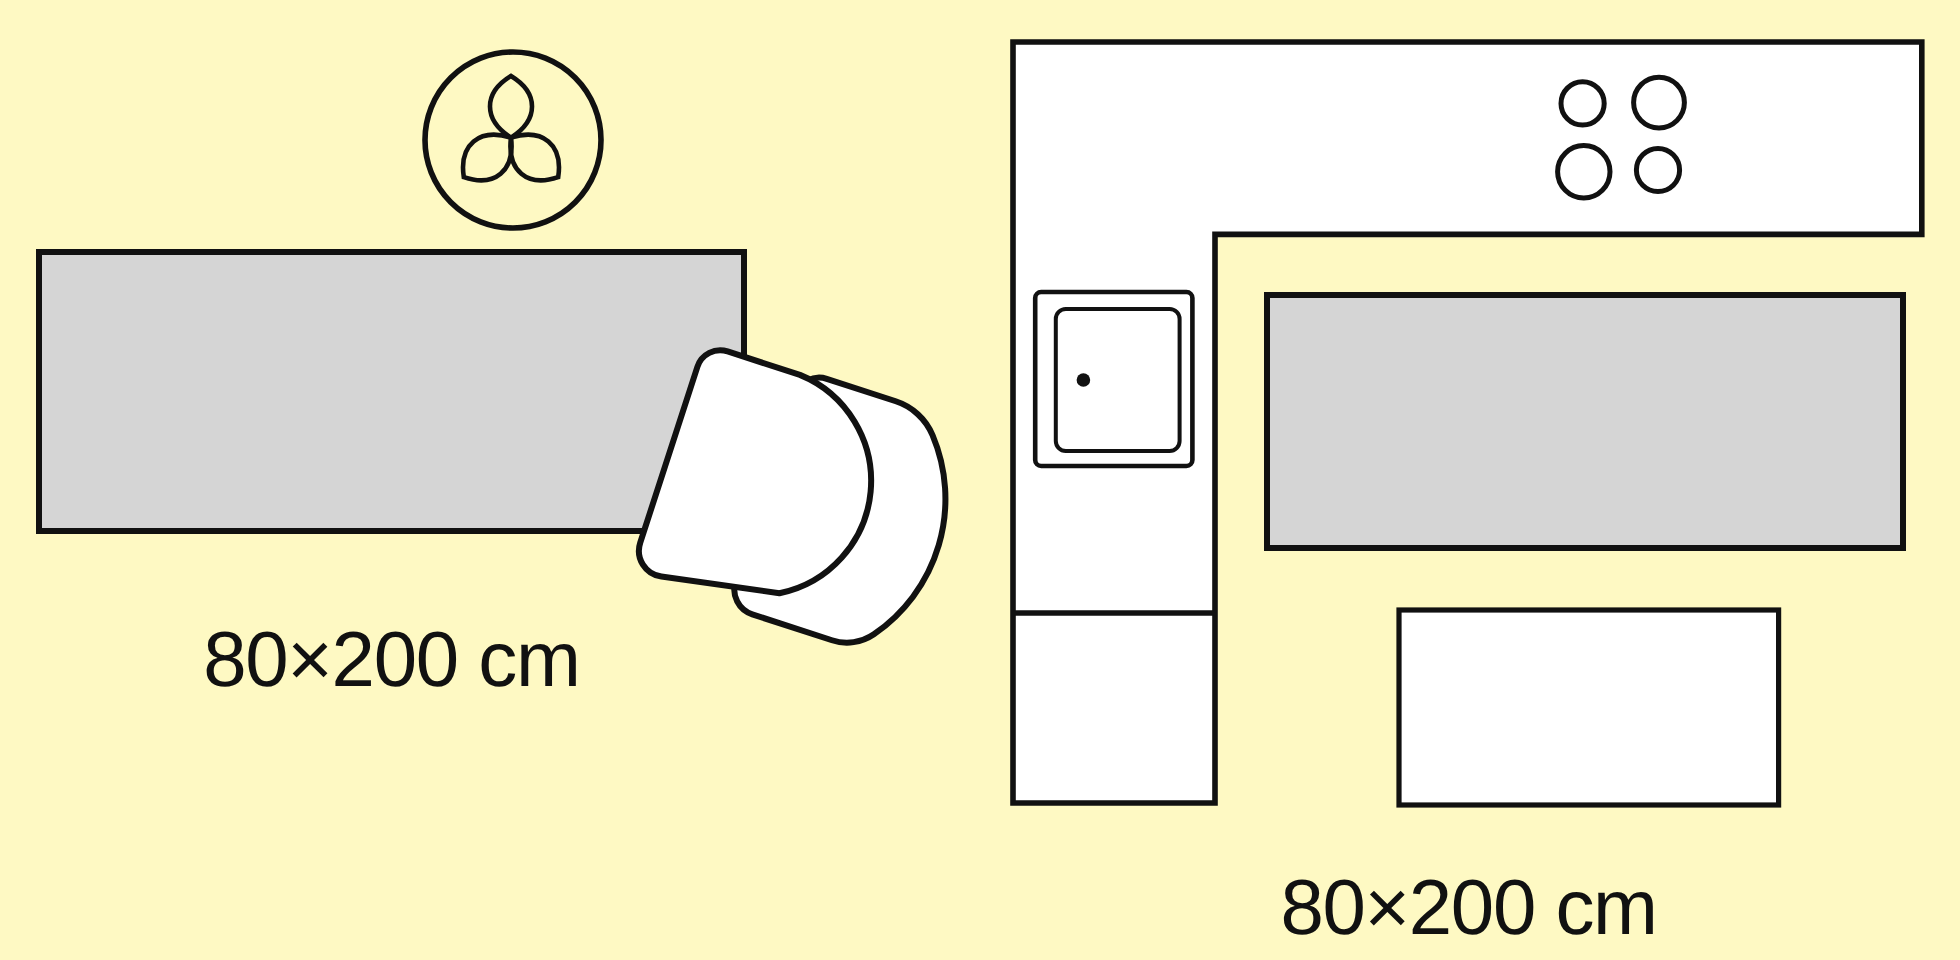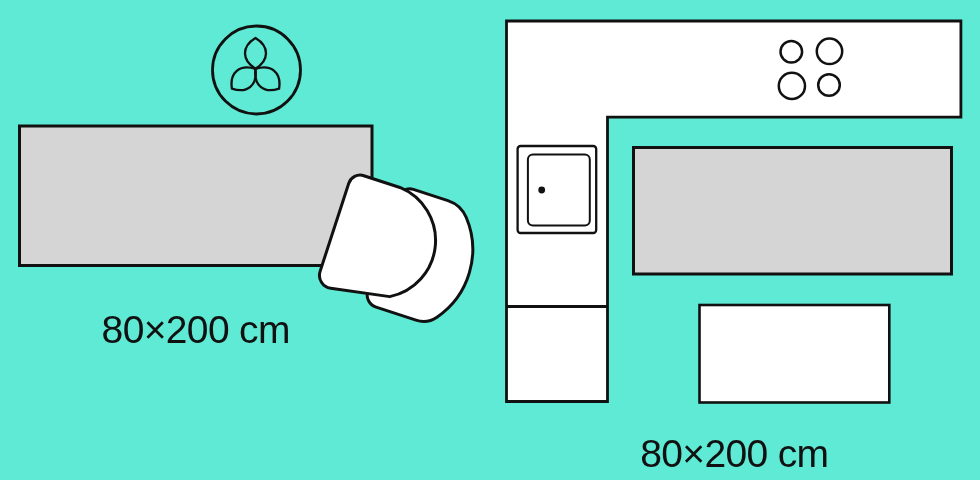--- a/index.html
+++ b/index.html
@@ -1,16 +1,16 @@
 <!DOCTYPE html>
 <html><head>
 <meta charset="utf-8">
 <style>
 html,body{margin:0;padding:0;background:#ffffff;}
-#stage{position:relative;width:980px;height:480px;background:#5eead4;overflow:hidden;}
+#stage{position:relative;width:980px;height:480px;background:#fef9c3;overflow:hidden;}
 svg{display:block;}
 </style>
 </head>
 <body>
 <div id="stage">
 <svg width="980" height="480" viewBox="0 0 980 480" xmlns="http://www.w3.org/2000/svg">
 
   <rect x="19.5" y="126" width="352.5" height="139.5" fill="#d5d5d5" stroke="#111111" stroke-width="3"></rect>
 
   <g stroke="#111111" fill="none">

